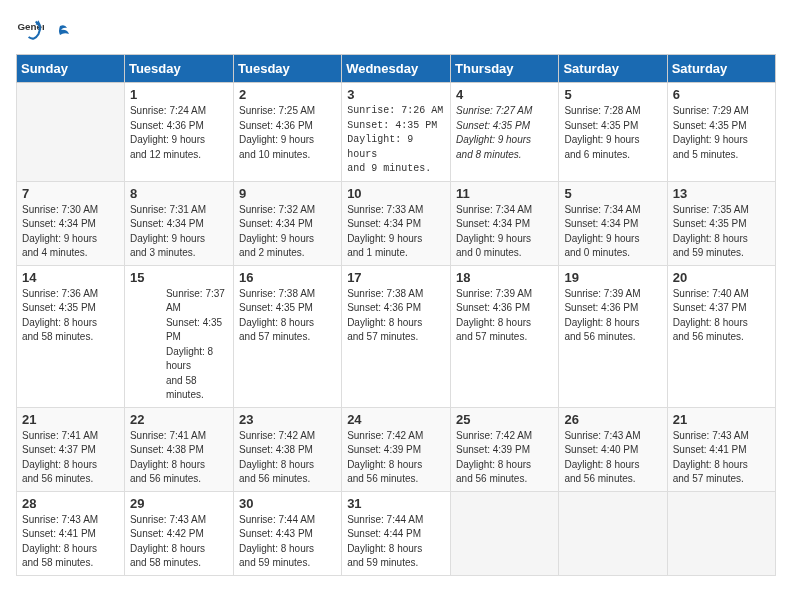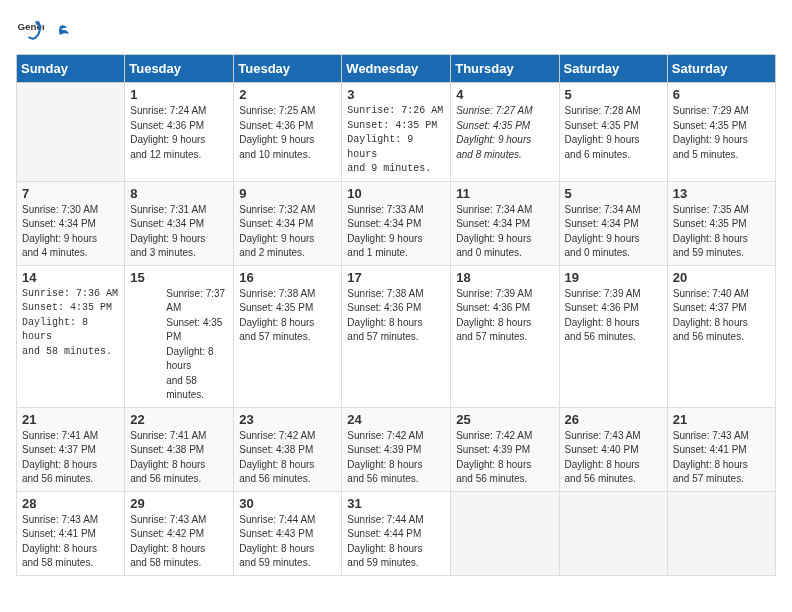--- a/index.html
+++ b/index.html
@@ -209,21 +209,21 @@
           <span class="day-num">13</span>
           <div class="day-info" style="white-space: pre-line;">Sunrise: 7:35 AM
 Sunset: 4:35 PM
 Daylight: 8 hours
 and 59 minutes.</div>
         </td>
       </tr>
       <tr>
         <td>
           <span class="day-num">14</span>
-          <div class="day-info" style="white-space: pre-line; font-family: Liberation Mono, monospace;">Sunrise: 7:36 AM
+          <div class="day-info" style="white-space: pre-line;">Sunrise: 7:36 AM
 Sunset: 4:35 PM
 Daylight: 8 hours
 and 58 minutes.</div>
         </td>
         <td>
           <span class="day-num">15</span>
           <div class="day-info" style="white-space: pre-line; margin-left: 36px;">Sunrise: 7:37 AM
 Sunset: 4:35 PM
 Daylight: 8 hours
 and 58 minutes.</div>

